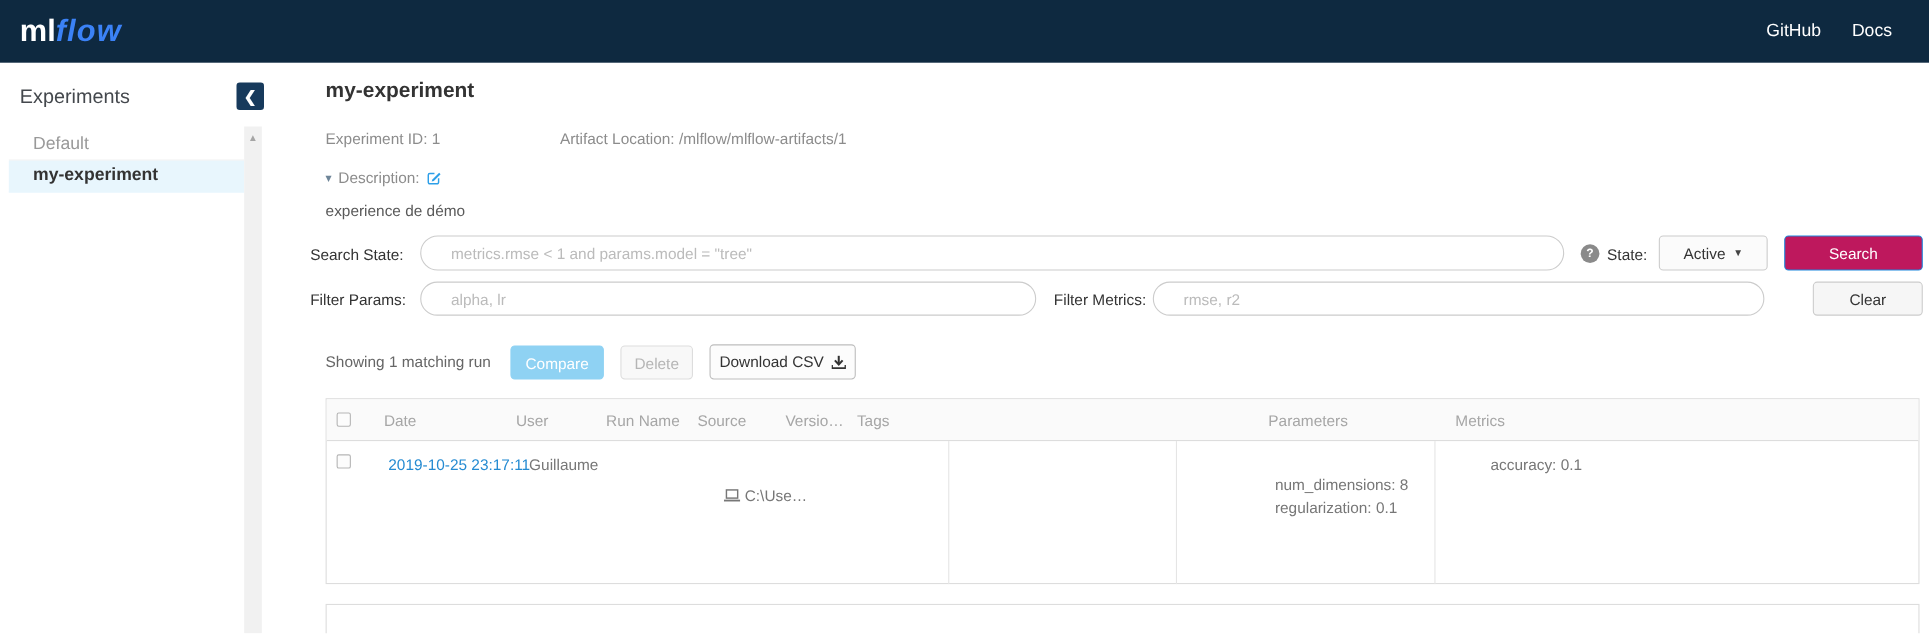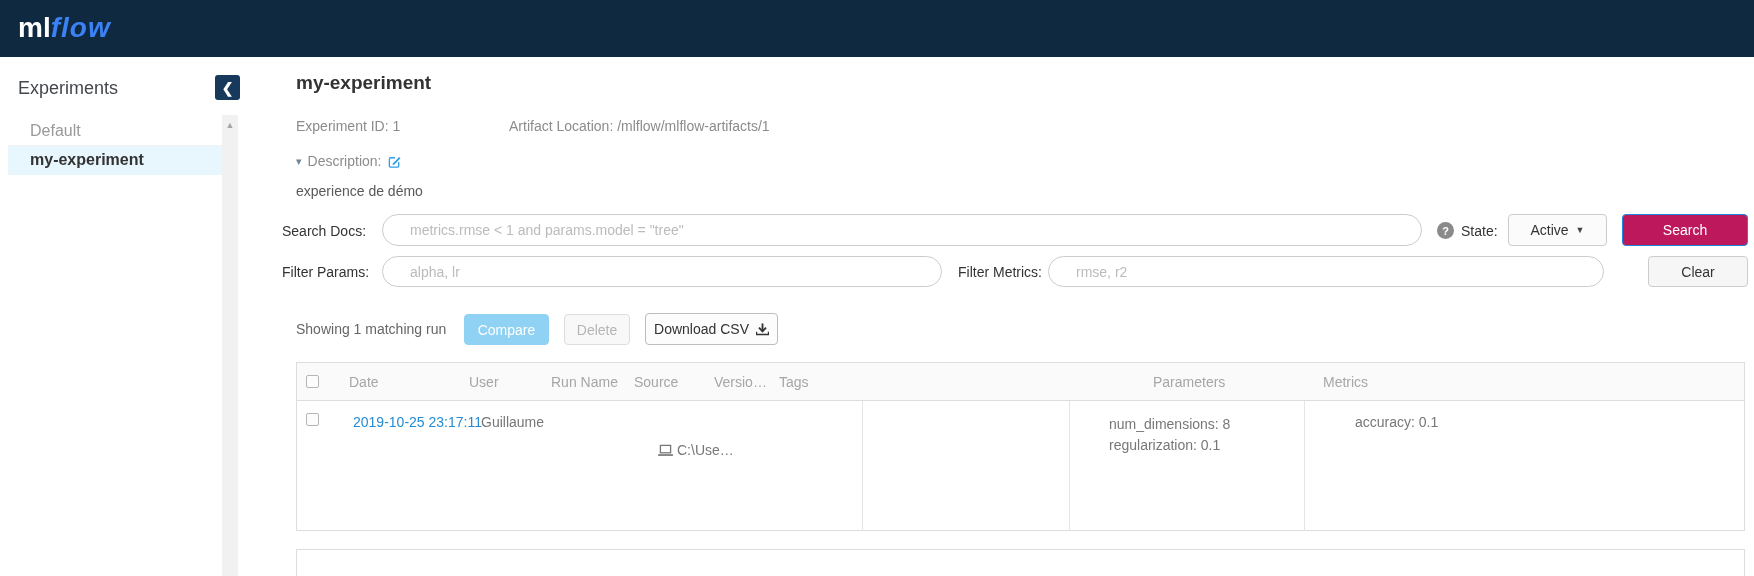--- a/index.html
+++ b/index.html
@@ -71,37 +71,41 @@
   .c0{left:52px;} .c1{left:172px;} .c2{left:254px;} .c3{left:337px;}
   .c4{left:417px;} .c5{left:482px;} .c6{left:856px;} .c7{left:1026px;}
   .tbody-row{position:absolute;left:0;top:38px;width:100%;height:130px;}
   .vdiv{position:absolute;top:0;bottom:0;width:1px;background:#e5e5e5;}
   .vd1{left:565px;} .vd2{left:772px;} .vd3{left:1007px;}
   .bcell{position:absolute;top:13px;font-size:14px;color:#777;white-space:nowrap;}
   .b-cb{left:9px;top:12px;}
   .b-date{left:56px;color:#258bd2;cursor:pointer;text-decoration:none;}
   .b-user{left:184px;}
   .b-source{left:361px;display:flex;align-items:center;gap:4px;margin-top:28px;}
-  .b-params{left:812px;line-height:21px;}
+  .b-params{left:862px;line-height:21px;margin-top:16px;}
   .b-metrics{left:1026px;margin-left:32px;}
 
   .checkbox{display:inline-block;width:13px;height:13px;border:1px solid #b5b5b5;border-radius:2px;
             background:#fcfcfc;cursor:pointer;box-sizing:border-box;}
 
   .footer-panel{position:absolute;left:0;top:492px;width:1449px;height:90px;border:1px solid #ddd;
                 background:#fff;box-sizing:border-box;}
   svg{display:block;}
 </style>
 </head>
 <body>
 
 <div id="app">
 
   <div class="navbar">
     <div class="logo"><span class="ml">ml</span><span class="flow">flow</span></div>
+    <div class="nav-links">
+      <a class="nav-link">GitHub</a>
+      <a class="nav-link">Docs</a>
+    </div>
   </div>
 
   <div class="sidebar-title">Experiments</div>
   <div class="collapse-btn">
     <span>❮</span>
   </div>
   <div class="sidebar-items">
     <div class="sidebar-item">Default</div>
     <div class="sidebar-item active">my-experiment</div>
   </div>
@@ -128,21 +132,21 @@
       <span>
         <svg width="15" height="15" viewBox="0 0 16 16">
           <path d="M12.5 8.5 v4 a1.5 1.5 0 0 1 -1.5 1.5 H4 a1.5 1.5 0 0 1 -1.5 -1.5 V5.5 A1.5 1.5 0 0 1 4 4 h4.5" fill="none" stroke="#2d9fe8" stroke-width="1.4"></path>
           <path d="M6.5 9.8 L13 3.2 l1.4 1.4 -6.5 6.6 -2.2 .6 z" fill="#2d9fe8"></path>
         </svg>
       </span>
     </div>
 
     <div class="desc-text">experience de démo</div>
 
-    <label class="form-label" id="lbl-search">Search Docs:</label>
+    <label class="form-label" id="lbl-search">Search State:</label>
     <input class="txt" id="inp-search" type="text" placeholder="metrics.rmse &lt; 1 and params.model = &quot;tree&quot;" style="">
     <div class="help-icon">?</div>
     <label class="form-label" id="lbl-state">State:</label>
     <button class="btn" id="btn-state">
       <span>Active</span>
       <span class="dd-caret">▼</span>
     </button>
     <button class="btn" id="btn-go">Search</button>
 
     <label class="form-label" id="lbl-fparams">Filter Params:</label>

